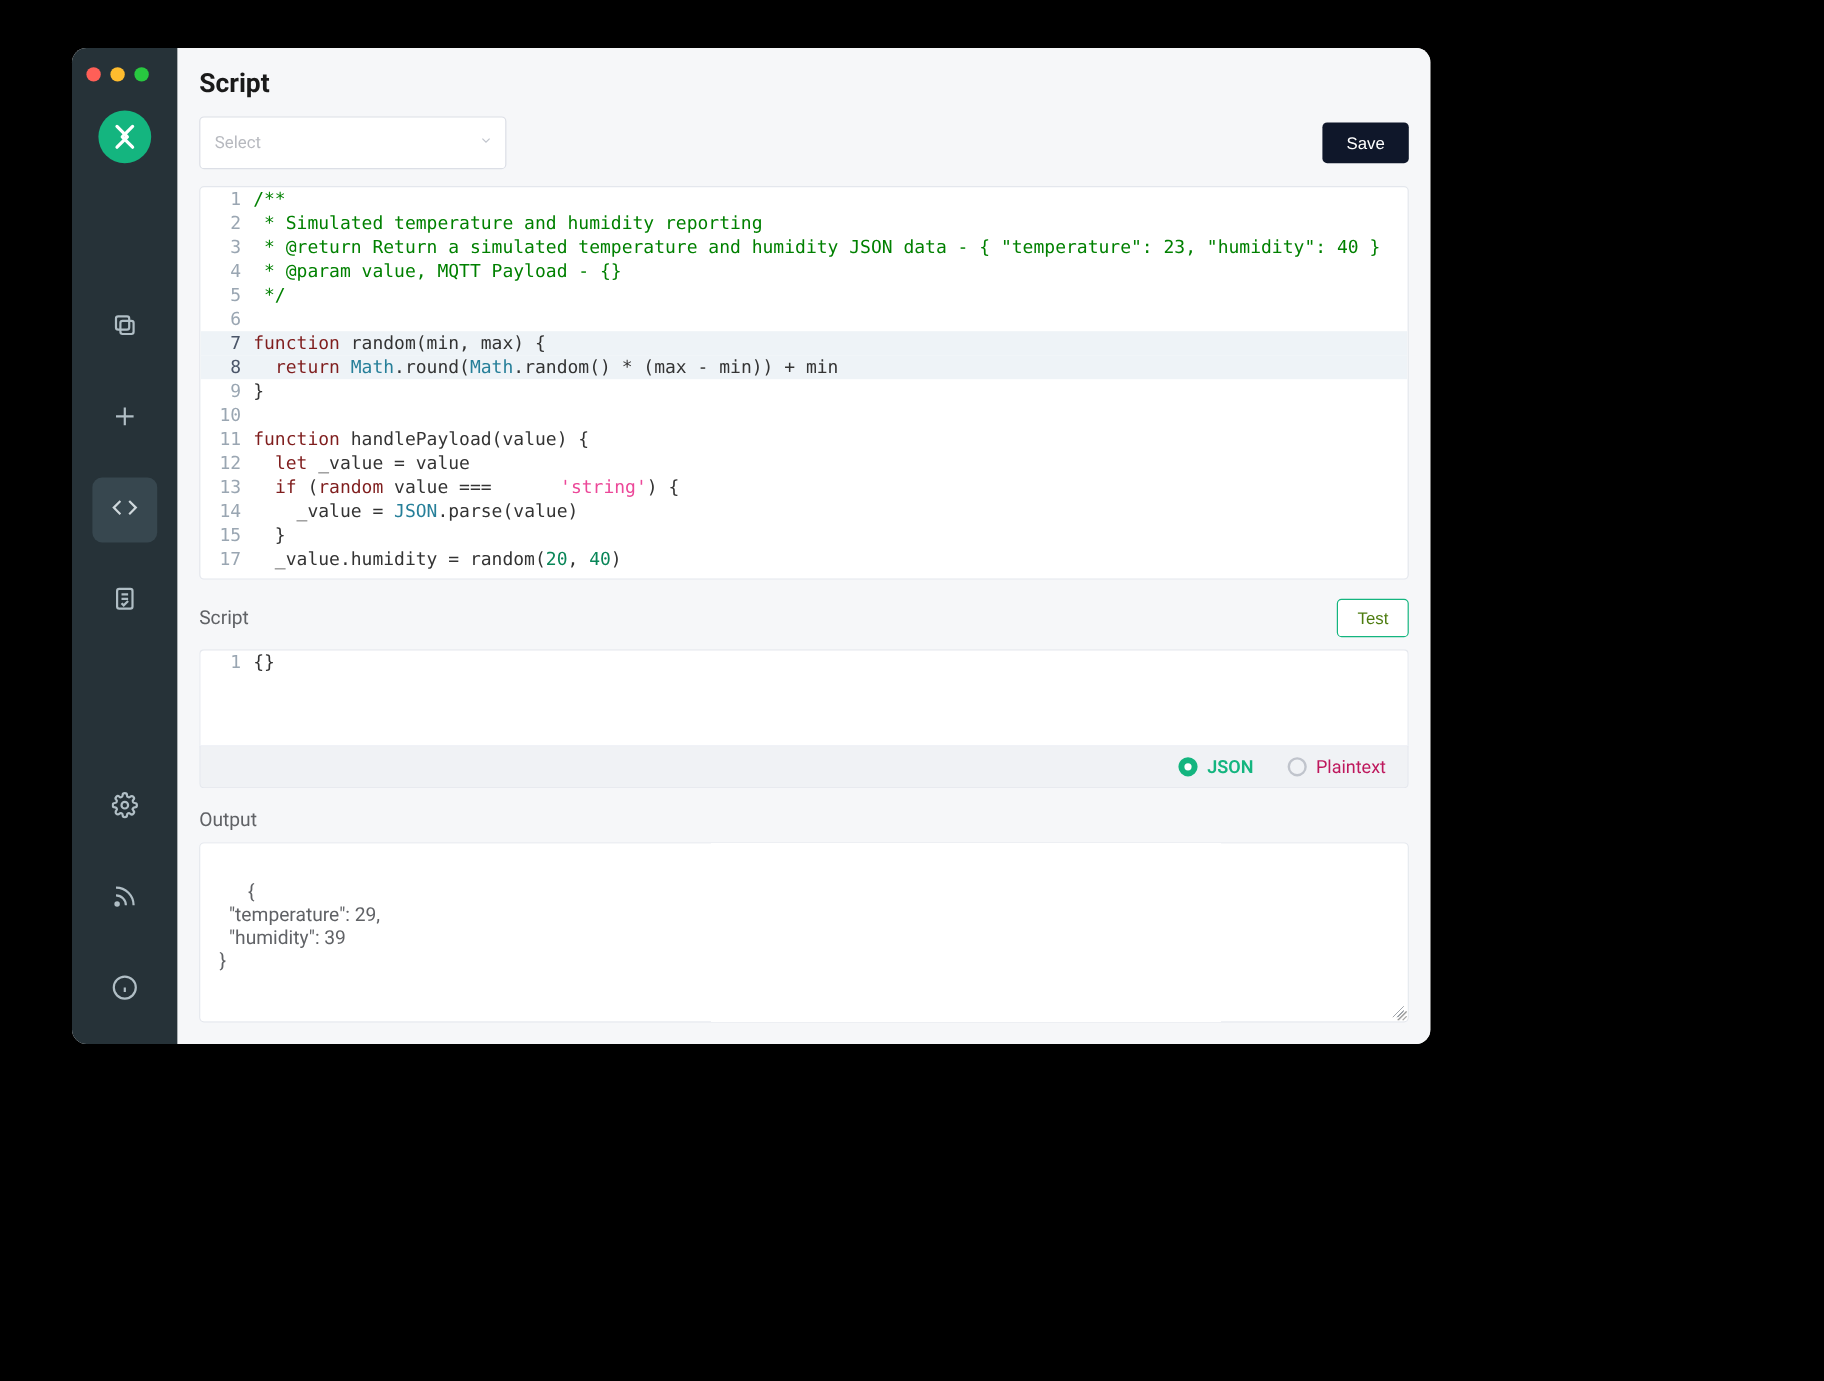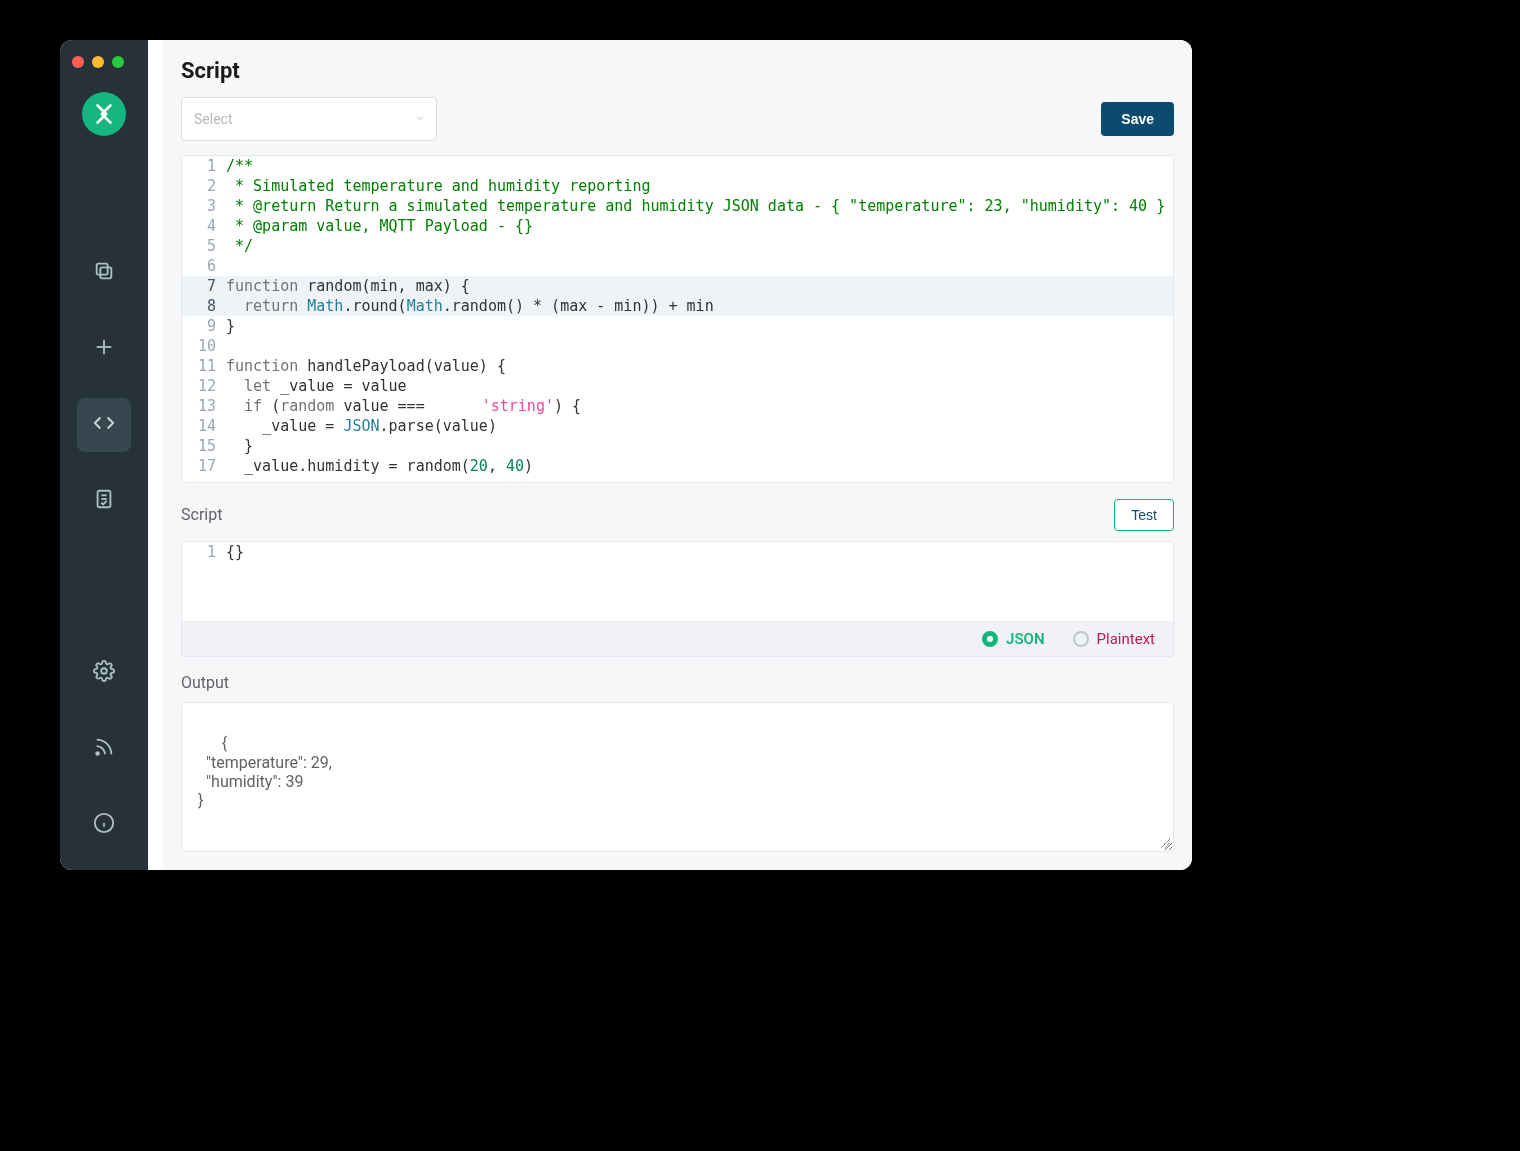--- a/index.html
+++ b/index.html
@@ -15,21 +15,20 @@
   }
   .window {
     width: 1132px;
     height: 830px;
     background: #fff;
     border-radius: 12px;
     overflow: hidden;
     display: flex;
     box-shadow: 0 20px 60px rgba(0,0,0,.5);
     position: relative;
-    gap: 15px;
   }
   .sidebar {
     width: 88px;
     background: #263238;
     display: flex;
     flex-direction: column;
     align-items: center;
     padding-top: 14px;
   }
   .traffic {
@@ -116,34 +115,33 @@
   }
   .select .chev {
     position: absolute;
     right: 10px;
     color: #c0c4cc;
   }
   .spacer { flex: 1; }
   .btn-save {
     height: 34px;
     padding: 0 20px;
-    background: #0c4a6e;
+    background: #0f172a;
     color: #fff;
     border: none;
     border-radius: 4px;
     font-size: 14px;
     cursor: pointer;
-    font-weight: bold;
   }
   .btn-test {
     height: 32px;
     padding: 0 16px;
     background: #fff;
     border: 1px solid #14b57f;
-    color: #0c4a6e;
+    color: #4d7c0f;
     border-radius: 4px;
     font-size: 14px;
     cursor: pointer;
   }
   .editor {
     background: #fff;
     border: 1px solid #e4e7ed;
     border-radius: 4px;
     font-family: ui-monospace, Menlo, Monaco, Consolas, monospace;
     font-size: 15px;
@@ -164,21 +162,21 @@
     user-select: none;
     flex-shrink: 0;
   }
   .hl .gutter { color: #4a5568; }
   .code {
     white-space: pre;
     color: #333;
     padding-right: 12px;
   }
   .c-com { color: #008000; }
-  .c-kw  { color: #737373; }
+  .c-kw  { color: #7f1d1d; }
   .c-cls { color: #267f99; }
   .c-str { color: #ec4899; margin-left: 48px; }
   .c-num { color: #098658; }
 
   .section-head {
     display: flex;
     align-items: center;
     margin-top: 16px;
     margin-bottom: 10px;
   }

